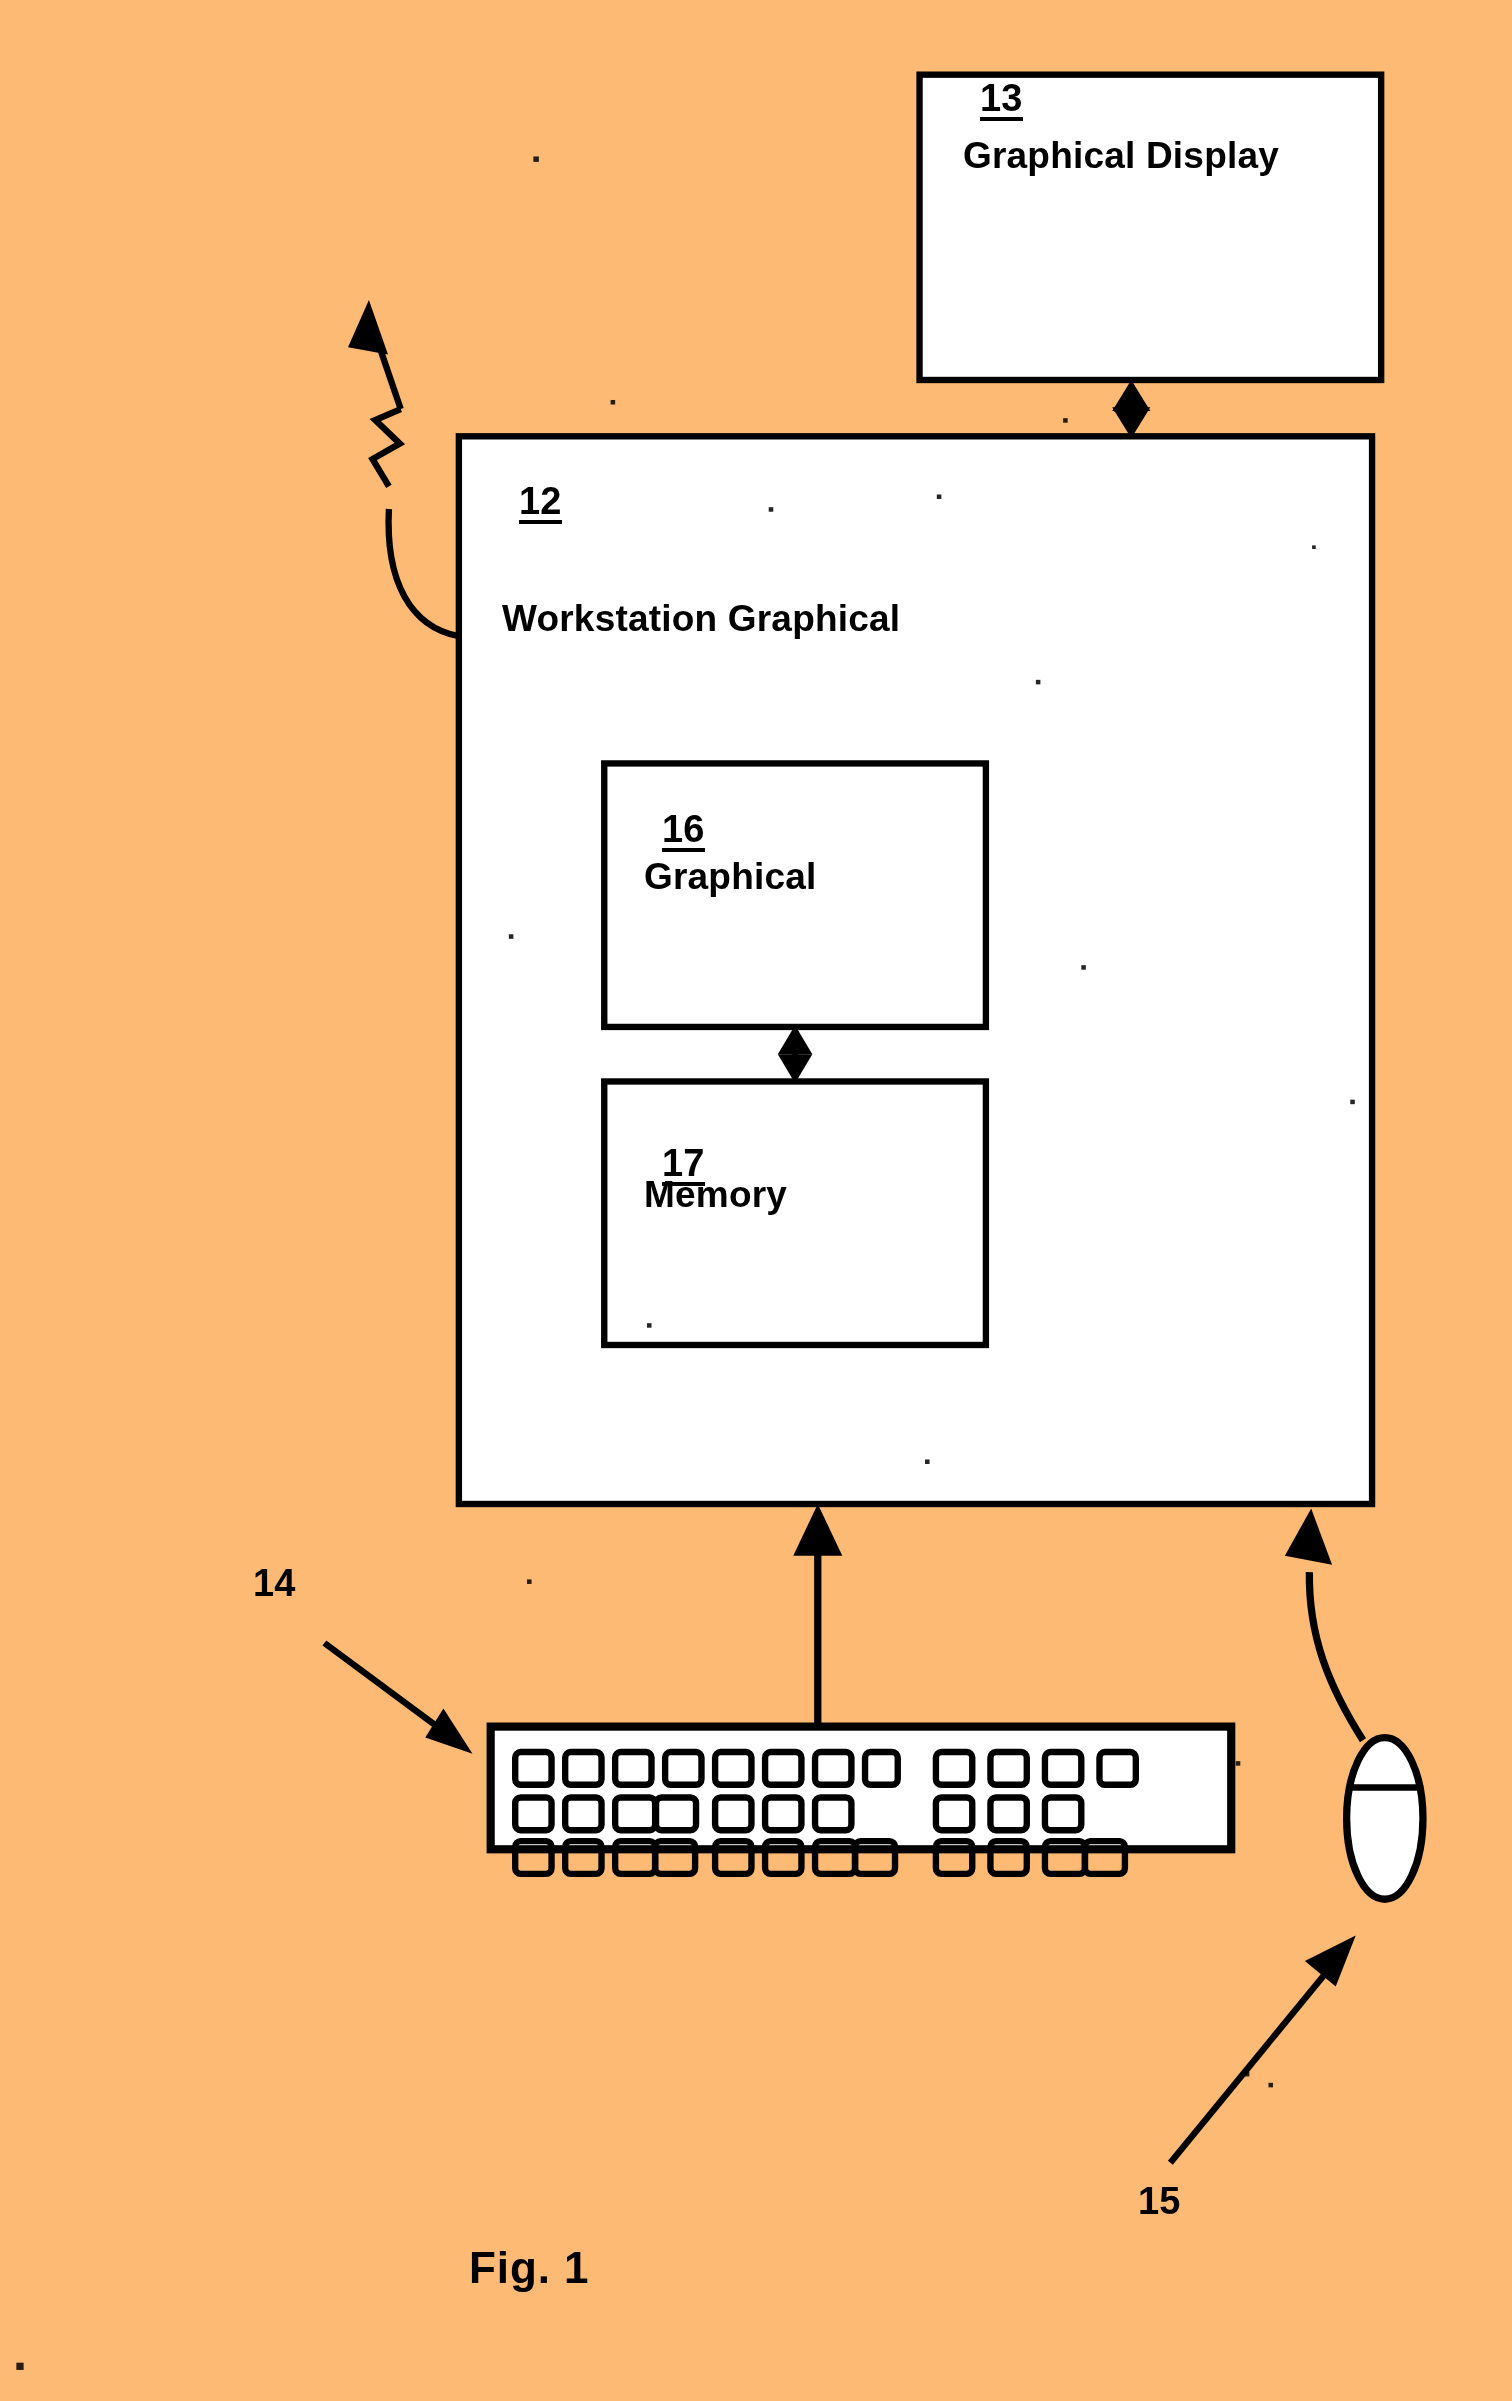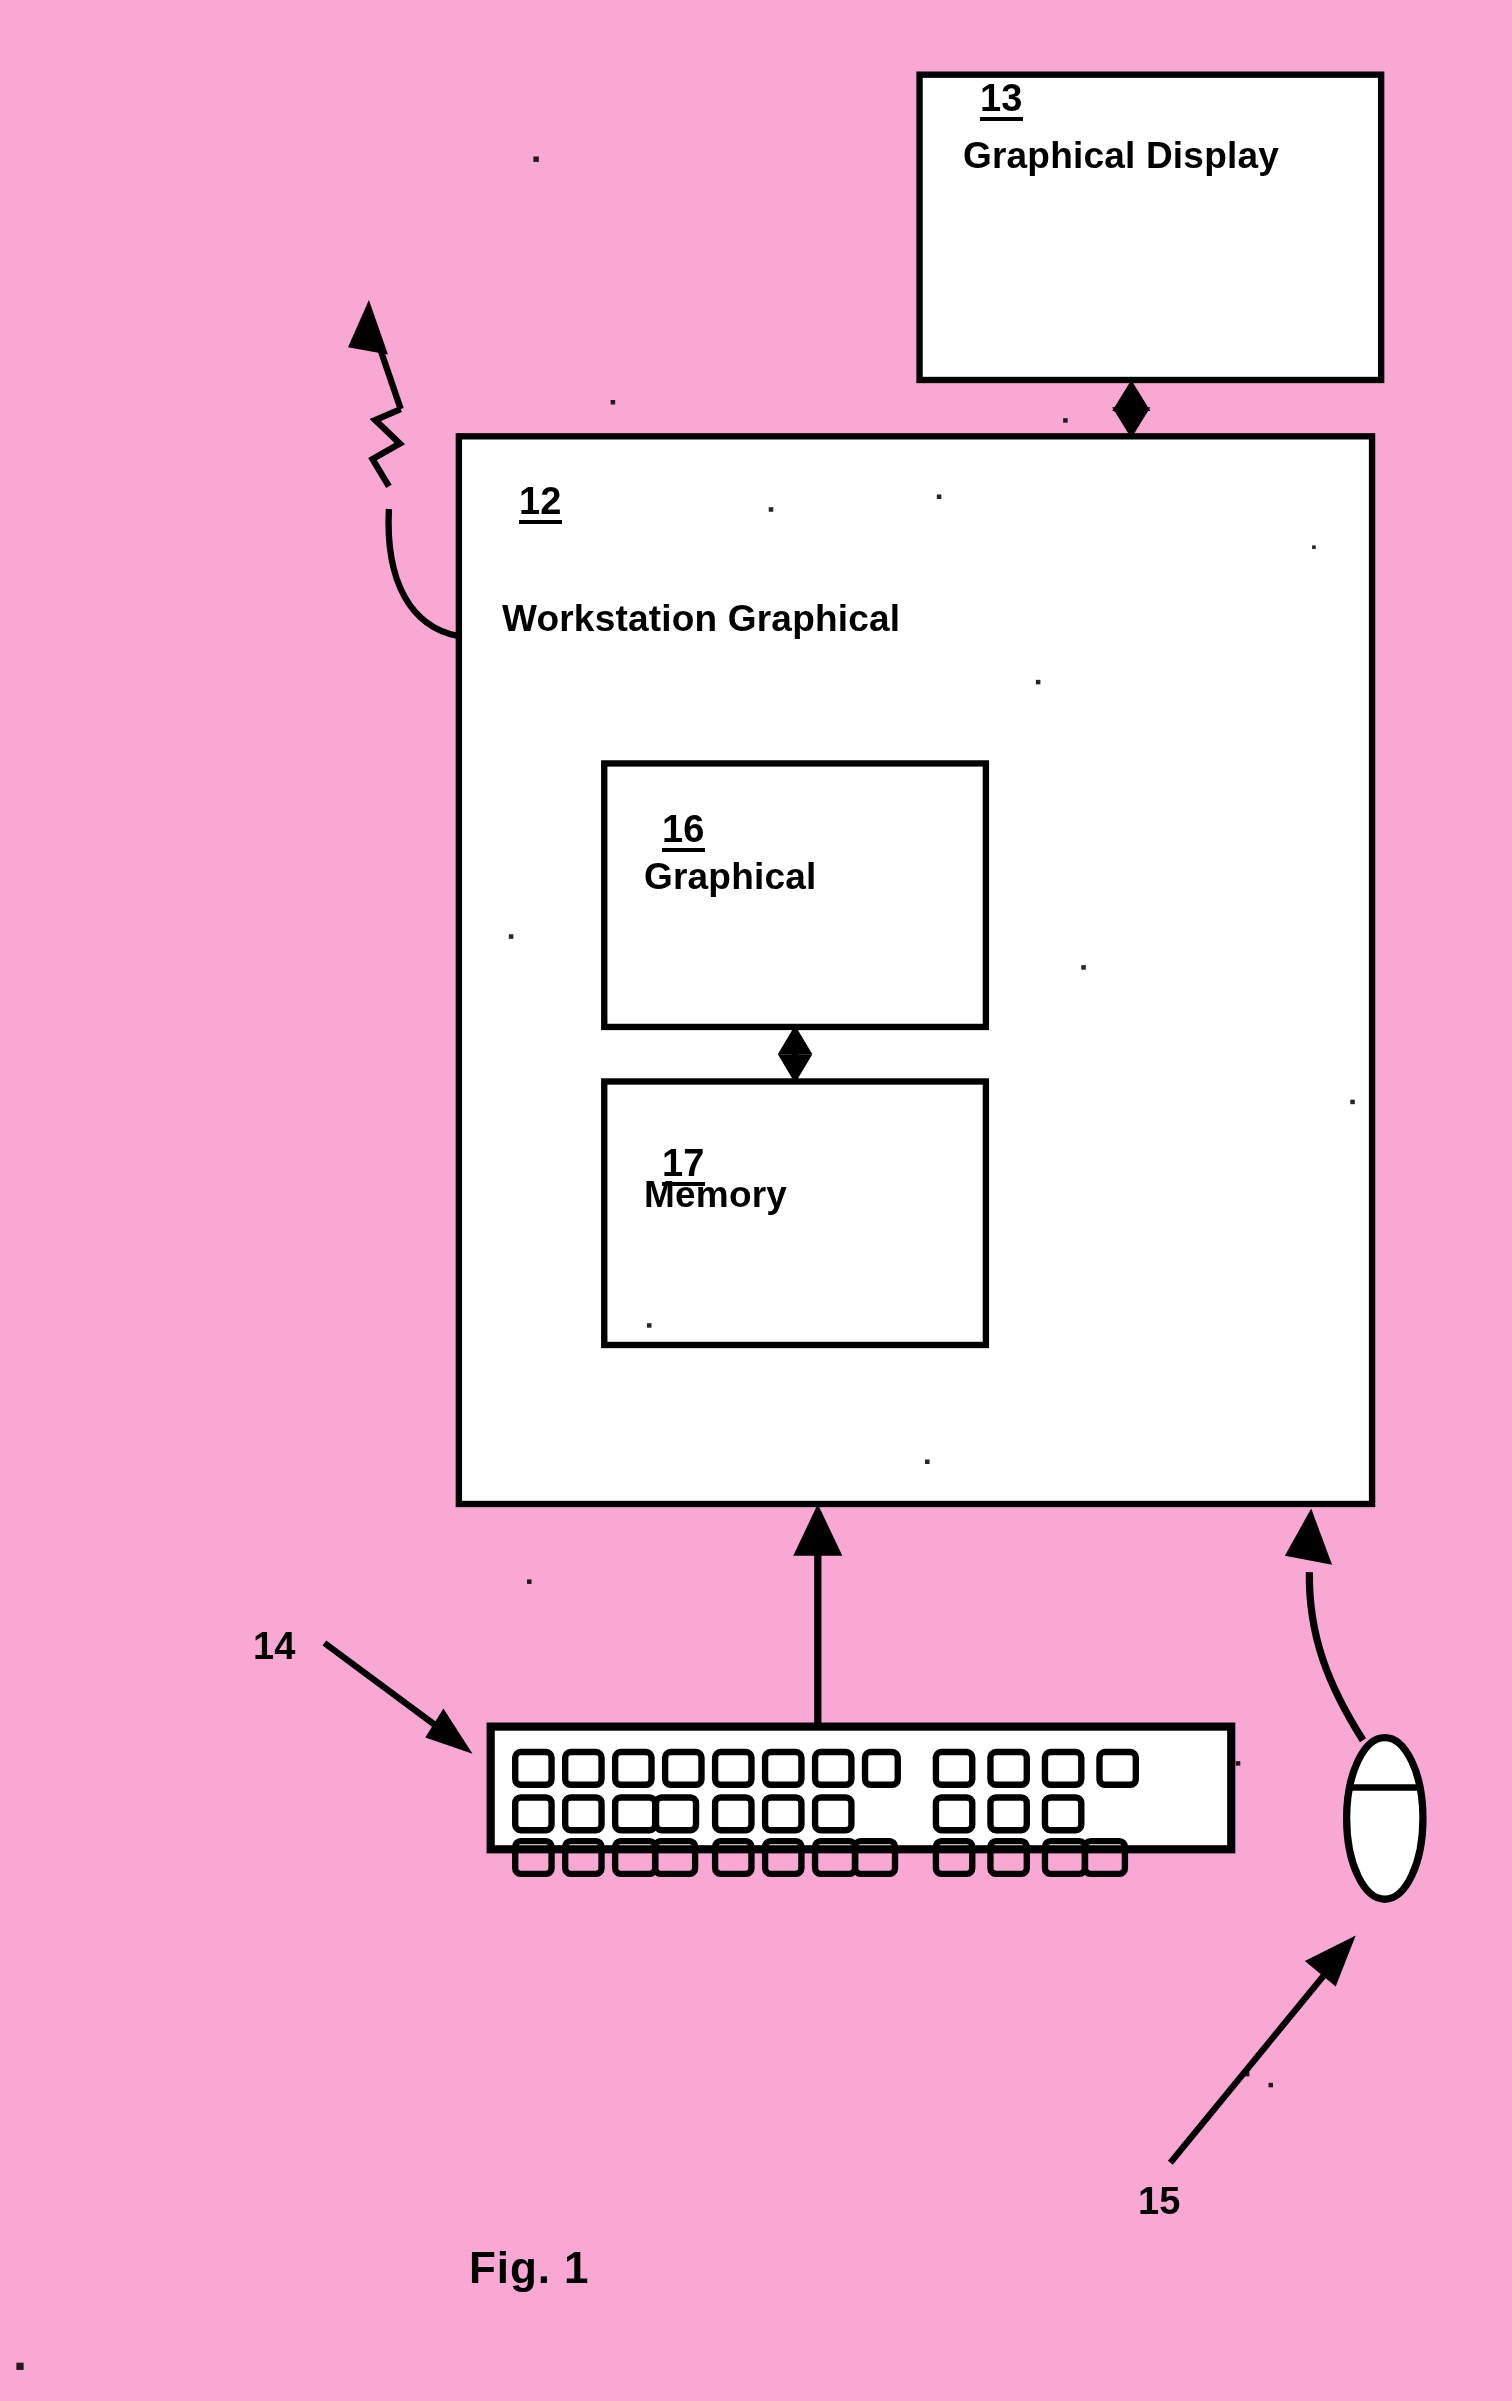--- a/index.html
+++ b/index.html
@@ -9,21 +9,21 @@
     background: #ffffff;
   }
   body {
     font-family: "Liberation Sans", sans-serif;
     color: #000000;
   }
   #figure-root {
     position: relative;
     width: 1512px;
     height: 2401px;
-    background: #f9a8d4;
+    background: #fdba74;
     overflow: hidden;
   }
   #figure-svg {
     position: absolute;
     left: 0;
     top: 0;
     width: 1512px;
     height: 2401px;
   }
   .lbl {
@@ -65,21 +65,21 @@
   
   #display-ref     { left: 963px; top: 62px; }
   #display-title   { left: 963px; top: 135px; }
   #ws-ref          { left: 502px;  top: 465px; }
   #ws-title        { left: 502px;  top: 598px; }
   #proc-ref        { left: 645px;  top: 793px; }
   #proc-title      { left: 644px;  top: 856px; }
   #mem-ref         { left: 645px;  top: 1127px; }
   #mem-title       { left: 644px;  top: 1174px; }
   #network-label   { left: 211px;  top: 215px; }
-  #kbd-ref         { left: 253px;  top: 1625px; text-align: right; }
+  #kbd-ref         { left: 253px;  top: 1562px; text-align: right; }
   #mouse-ref       { left: 1138px; top: 2180px; }
   #fig-caption-el  { left: 469px;  top: 2243px; }
 </style>
 </head>
 <body>
 
 <div id="figure-root">
 
   <svg id="figure-svg" viewBox="0 0 1664 2642" xmlns="http://www.w3.org/2000/svg">
 

